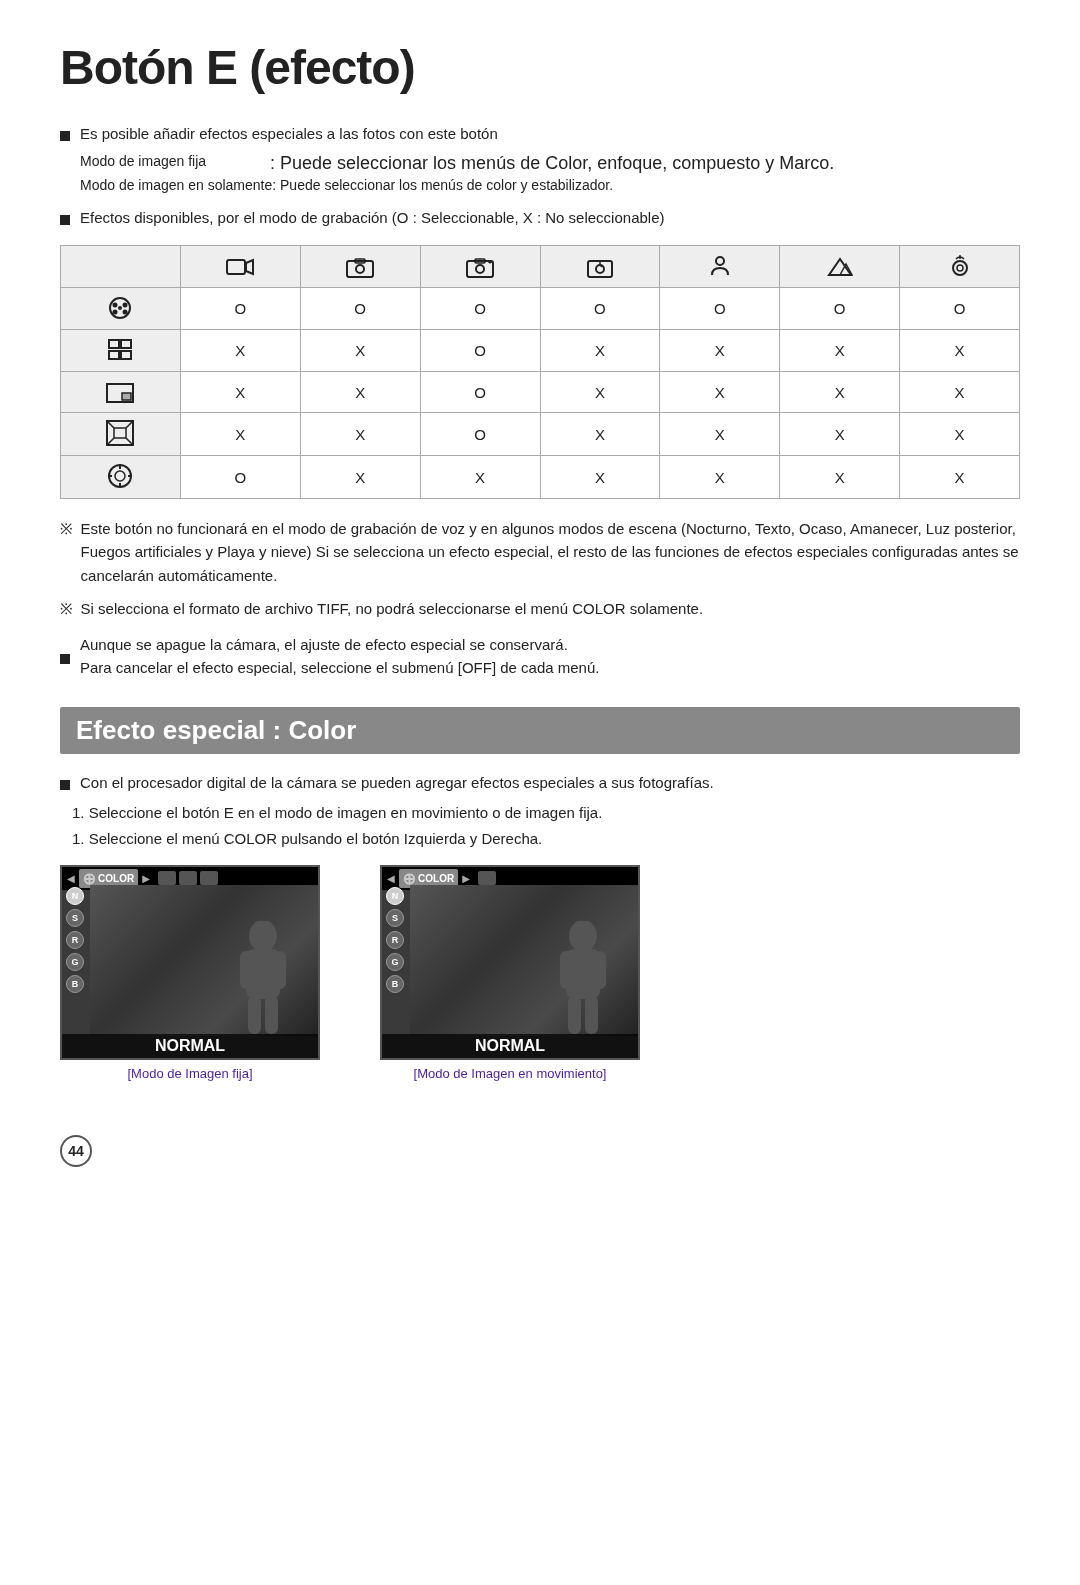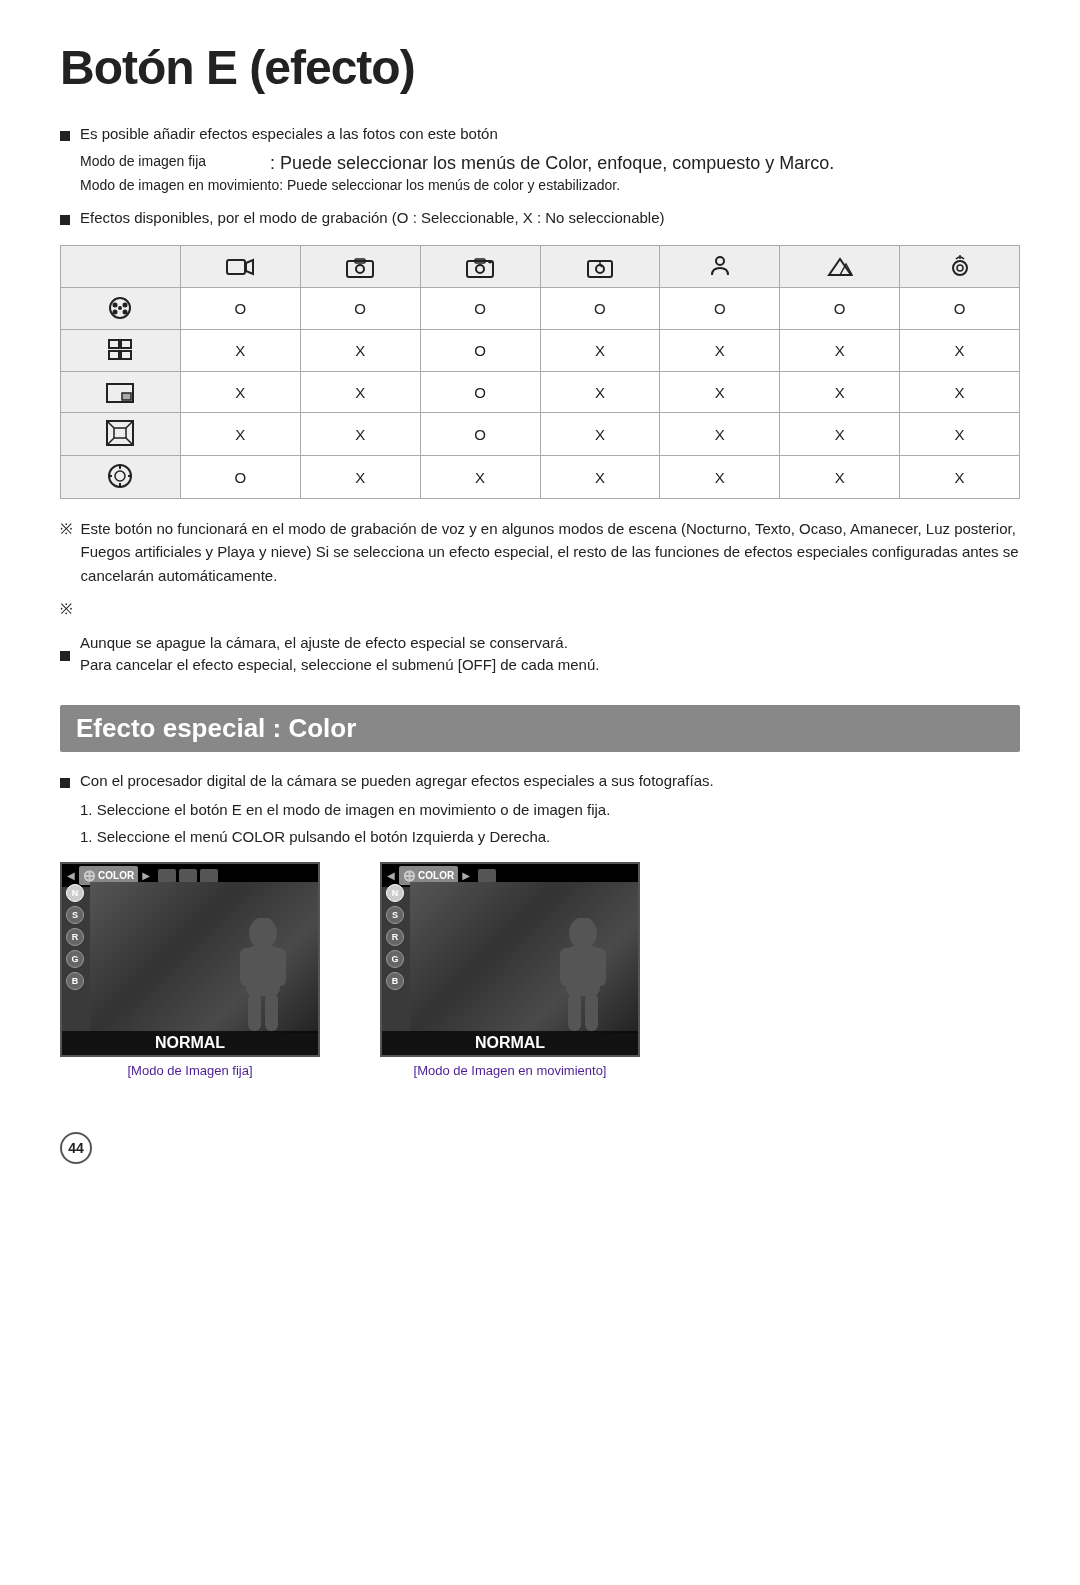--- a/index.html
+++ b/index.html
@@ -32,21 +32,21 @@
       width: 10px;
       height: 10px;
       background: #222;
       margin-top: 4px;
       flex-shrink: 0;
     }
     .bullet-text {
       line-height: 1.5;
     }
     .indent-text {
-      margin-left: 20px;
+      margin-left: 12px;
       line-height: 1.5;
       margin-bottom: 4px;
     }
     
     .compat-table {
       border-collapse: collapse;
       width: 100%;
       margin: 16px 0 18px 0;
     }
     .compat-table th, .compat-table td {
@@ -223,21 +223,21 @@
     <span class="bullet-square"></span>
     <span class="bullet-text">Es posible añadir efectos especiales a las fotos con este botón</span>
   </div>
 
   <div style="margin-left:20px; margin-bottom:8px;">
     <div style="display:flex; gap:0; margin-bottom:3px;">
       <span style="min-width:190px; font-size:14px;">Modo de imagen fija</span>
       <span style="font-size:18px;">: Puede seleccionar los menús de Color, enfoque, compuesto y Marco.</span>
     </div>
     <div style="display:flex; gap:0;">
-      <span style="min-width:190px; font-size:14px;">Modo de imagen en movimiento</span>
+      <span style="min-width:190px; font-size:14px;">Modo de imagen en solamente</span>
       <span style="font-size:14px;">: Puede seleccionar los menús de color y estabilizador.</span>
     </div>
   </div>
 </div>
 
 <div class="bullet-item" style="margin-bottom:10px;">
   <span class="bullet-square"></span>
   <span class="bullet-text">Efectos disponibles, por el modo de grabación (O : Seleccionable, X : No seleccionable)</span>
 </div>
 
@@ -416,20 +416,21 @@
   </tbody>
 </table>
 
 <div class="note-block">
   <span class="note-sym">※</span>
   <span class="note-text">Este botón no funcionará en el modo de grabación de voz y en algunos modos de escena (Nocturno, Texto, Ocaso, Amanecer, Luz posterior, Fuegos artificiales y Playa y nieve) Si se selecciona un efecto especial, el resto de las funciones de efectos especiales configuradas antes se cancelarán automáticamente.</span>
 </div>
 
 <div class="note-block" style="margin-bottom:14px;">
   <span class="note-sym">※</span>
+  <span class="note-text">Si selecciona el formato de archivo TIFF, no podrá seleccionarse el menú COLOR solamente.</span>
 </div>
 
 <div class="bullet-item" style="margin-bottom: 20px;">
   <span class="bullet-square"></span>
   <div>
     <div class="bullet-text">Aunque se apague la cámara, el ajuste de efecto especial se conservará.</div>
     <div class="bullet-text">Para cancelar el efecto especial, seleccione el submenú [OFF] de cada menú.</div>
   </div>
 </div>
 

